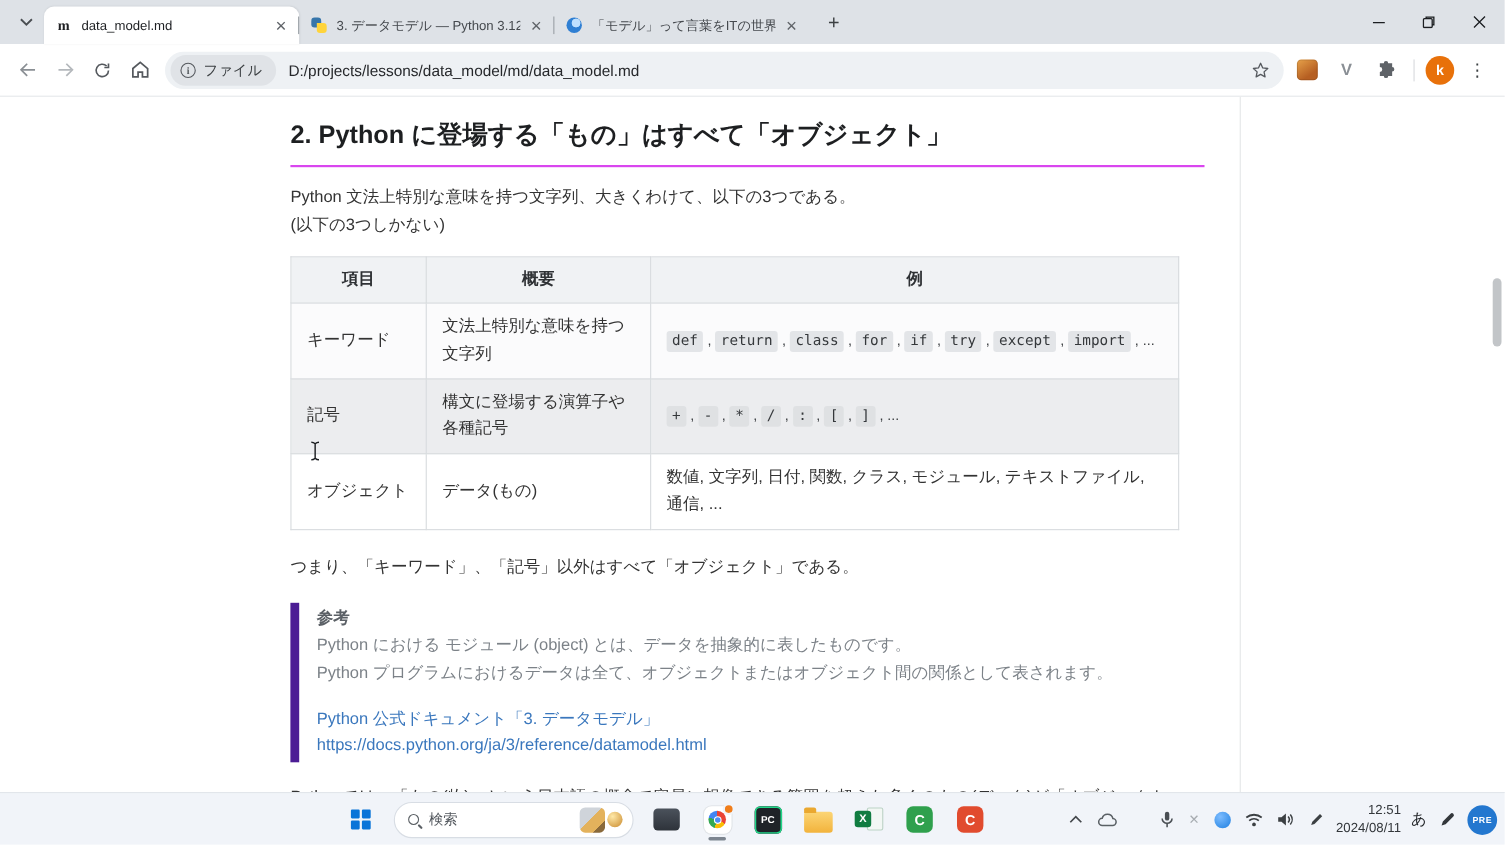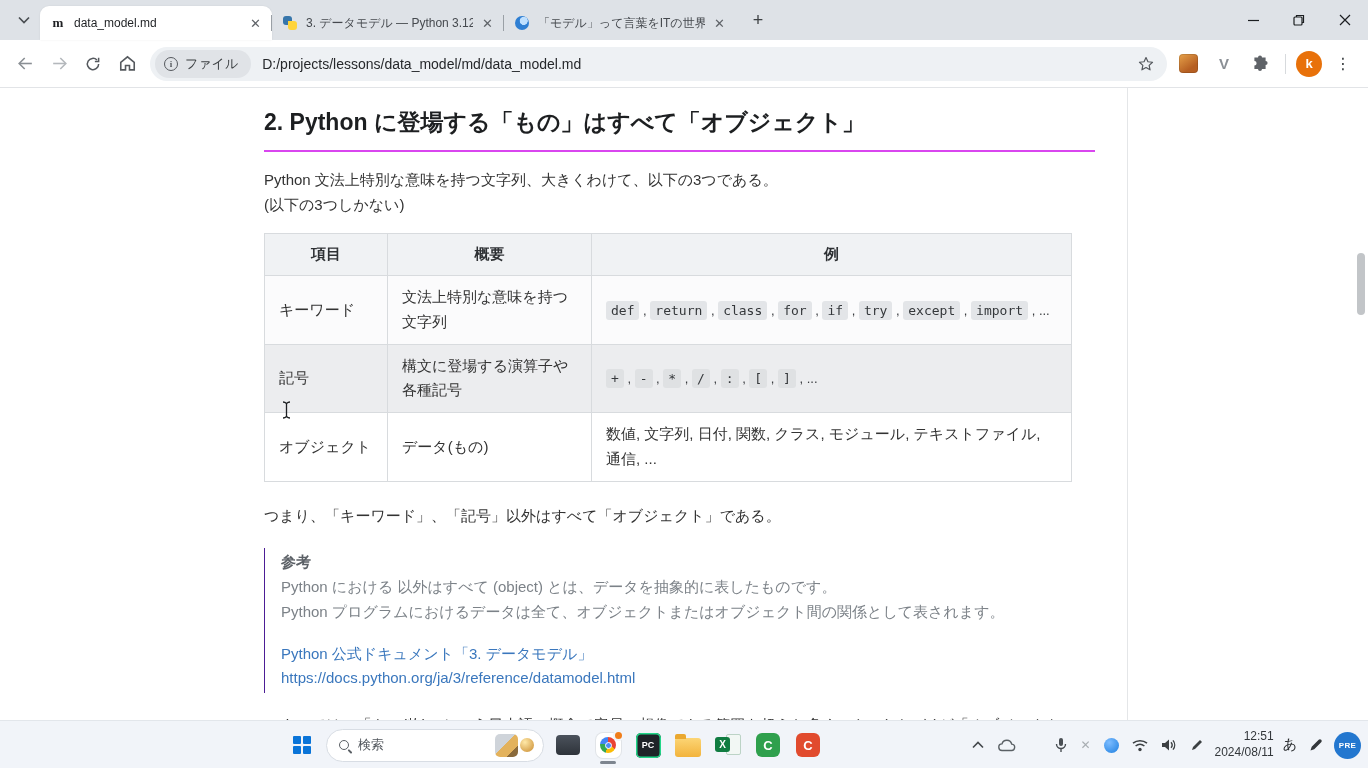--- a/index.html
+++ b/index.html
@@ -50,33 +50,33 @@
   .info-table th, .info-table td { border:1px solid #d8dbde; }
   .info-table th { background:#f0f2f4; font-weight:bold; text-align:center; padding:8px 6px; color:#2e3134; }
   .info-table td { padding:9px 14px; vertical-align:middle; }
   tr.r1 { background:#fbfbfc; }
   tr.r2 { background:#ecedef; }
   tr.r3 { background:#ffffff; }
   .chip { font-family:"DejaVu Sans Mono","Liberation Mono",monospace; font-size:13px; background:#e3e5e8; border-radius:3px; padding:2px 5px; color:#35383b; }
   tr.r2 .chip { background:#dfe1e3; }
   .chip-sep { font-size:13px; color:#3a3d40; }
   .summary { margin-top:22px; }
-  blockquote { margin-top:20px; border-left:1px solid #4c1d95; padding:2px 0 2px 16px; }
+  blockquote { margin-top:20px; border-left:8px solid #4c1d95; padding:2px 0 2px 16px; }
   .ref-title { font-weight:bold; color:#5b6066; }
   .ref-line { color:#7c8288; }
   .ref-links { margin-top:17px; }
   .doc a { color:#3a77bd; text-decoration:none; display:block; }
   .closing { margin-top:20px; width:825px; }
   .ibeam-cursor { position:absolute; left:281px; top:313px; }
   .scrollbar { position:absolute; right:1px; top:0; bottom:0; width:12px; }
   .scroll-thumb { position:absolute; right:2px; top:165px; width:8px; height:62px; border-radius:4px; background:#c2c5c8; }
 
   
   .taskbar { position:absolute; left:0; right:0; bottom:0; height:48px; background:#f1f4f9; border-top:1px solid #e2e6eb; }
-  .tb-center { position:absolute; left:282px; top:0; height:48px; display:flex; align-items:center; }
+  .tb-center { position:absolute; left:308px; top:0; height:48px; display:flex; align-items:center; gap:6px; }
   .tb-btn { width:40px; height:40px; border-radius:6px; display:flex; align-items:center; justify-content:center; position:relative; }
   .win-logo { display:grid; grid-template-columns:8px 8px; grid-template-rows:8px 8px; gap:1.5px; }
   .win-logo span { background:#0a74d8; border-radius:1px; }
   .search-pill { width:218px; height:33px; background:#fff; border:1px solid #d8dde4; border-radius:17px; display:flex; align-items:center; padding:0 5px 0 12px; margin:0 4px; }
   .mag { width:10px; height:10px; border:1.6px solid #5b6065; border-radius:50%; position:relative; flex:0 0 10px; }
   .mag::after { content:""; position:absolute; width:1.8px; height:5px; background:#5b6065; left:9px; top:8px; transform:rotate(-45deg); border-radius:1px; }
   .search-text { font-size:13px; color:#50555b; margin-left:9px; flex:1; }
   .search-vis { width:23px; height:23px; border-radius:5px; background:linear-gradient(135deg,#cfd4da 0 45%,#e3b25c 45% 75%,#8a6a3b 75%); margin-right:2px; }
   .search-vis2 { width:14px; height:14px; border-radius:50%; background:radial-gradient(circle at 35% 30%,#ffe9a8,#c98a2e); margin-right:4px; }
   .app-ind { position:absolute; bottom:1px; left:50%; transform:translateX(-50%); height:3px; border-radius:2px; background:#9aa0a8; }
@@ -260,21 +260,21 @@
           <td>データ(もの)</td>
           <td>数値, 文字列, 日付, 関数, クラス, モジュール, テキストファイル, 通信, ...</td>
         </tr>
       </tbody>
     </table>
 
     <div class="summary">つまり、「キーワード」、「記号」以外はすべて「オブジェクト」である。</div>
 
     <blockquote>
       <div class="ref-title">参考</div>
-      <div class="ref-line">Python における 以外はすべて (object) とは、データを抽象的に表したものです。</div>
+      <div class="ref-line">Python における モジュール (object) とは、データを抽象的に表したものです。</div>
       <div class="ref-line">Python プログラムにおけるデータは全て、オブジェクトまたはオブジェクト間の関係として表されます。</div>
       <div class="ref-links">
         <a href="#">Python 公式ドキュメント「3. データモデル」</a>
         <a href="#">https://docs.python.org/ja/3/reference/datamodel.html</a>
       </div>
     </blockquote>
 
     <div class="closing">Pythonでは、「もの(物)」という日本語の概念で容易に想像できる範囲を超えた多くのもの(データ)が「オブジェクト」として表現されている。</div>
 
   </div>

